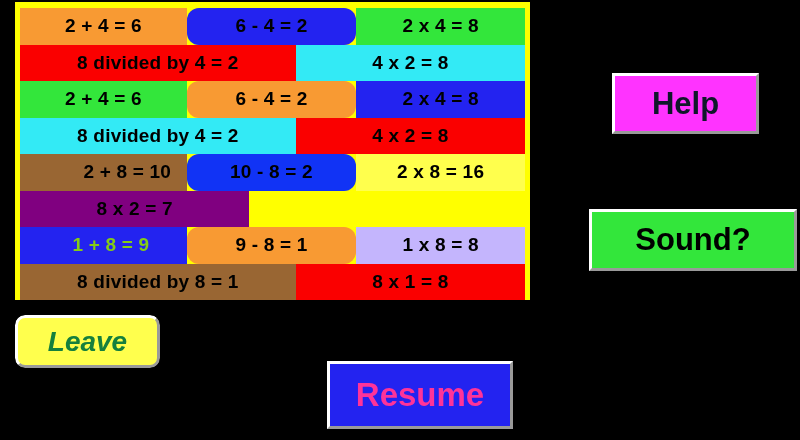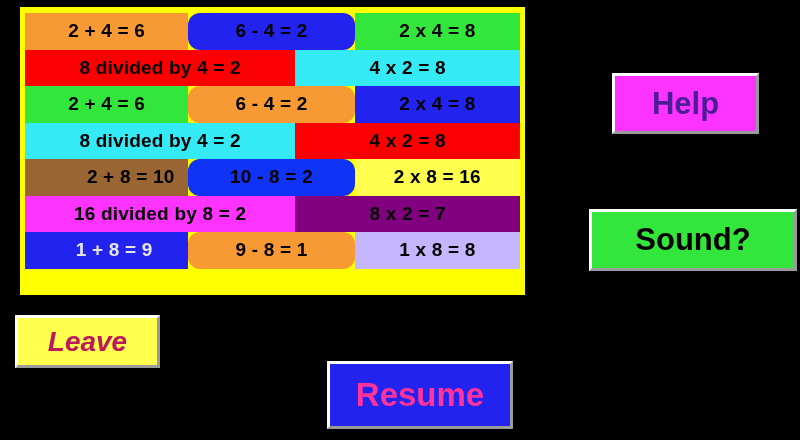--- a/index.html
+++ b/index.html
@@ -17,21 +17,21 @@
   }
 
   
   #fact-table {
     position: absolute;
     left: 14px;
     top: 1px;
     width: 517px;
     height: 300px;
     background: #ffff00;          
-    border: 6px solid #d946ef;
+    border: 1px solid #d946ef;
     box-sizing: border-box;
     padding: 6px 5px 5px 5px;
     text-align: right;
   }
   .fact-row {
     display: flex;
     width: 100%;
     height: 36.5px;
     box-sizing: border-box;
   }
@@ -125,29 +125,32 @@
     <div class="fact-row row-2">
       <div class="fact-cell c1" style="background: rgb(51, 234, 245); color: rgb(0, 0, 0);">8 divided by 4 = 2</div>
       <div class="fact-cell c2" style="background: rgb(250, 0, 0); color: rgb(0, 0, 0);">4 x 2 = 8</div>
     </div>
     <div class="fact-row row-3">
       <div class="fact-cell c1" style="background: rgb(153, 102, 51); color: rgb(0, 0, 0); padding-left: 48px;">2 + 8 = 10</div>
       <div class="fact-cell c2" style="background: rgb(17, 51, 245); color: rgb(0, 0, 0);">10 - 8 = 2</div>
       <div class="fact-cell c3" style="background: rgb(255, 255, 77); color: rgb(0, 0, 0);">2 x 8 = 16</div>
     </div>
     <div class="fact-row row-2">
-      <div class="fact-cell c1" style="background: rgb(255, 51, 255); color: rgb(0, 0, 0);">16 divided by 8 = 2</div>
       <div class="fact-cell c2" style="background: rgb(128, 0, 128); color: rgb(0, 0, 0);">8 x 2 = 7</div>
     </div>
     <div class="fact-row row-3">
-      <div class="fact-cell c1" style="background: rgb(35, 35, 240); color: #e5e5e5; padding-left: 15px;">1 + 8 = 9</div>
+      <div class="fact-cell c1" style="background: rgb(35, 35, 240); color: #84cc16; padding-left: 15px;">1 + 8 = 9</div>
       <div class="fact-cell c2" style="background: rgb(248, 154, 51); color: rgb(0, 0, 0);">9 - 8 = 1</div>
       <div class="fact-cell c3" style="background: #c4b5fd; color: rgb(0, 0, 0);">1 x 8 = 8</div>
     </div>
+    <div class="fact-row row-2">
+      <div class="fact-cell c1" style="background: rgb(153, 102, 51); color: rgb(0, 0, 0);">8 divided by 8 = 1</div>
+      <div class="fact-cell c2" style="background: rgb(250, 0, 0); color: rgb(0, 0, 0);">8 x 1 = 8</div>
+    </div>
   </div>
 
-<div class="btn" id="help-button" style="background: rgb(255, 51, 255); color: #4c1d95;">Help</div>
+<div class="btn" id="help-button" style="background: rgb(255, 51, 255); color: #0f172a;">Help</div>
 
 <div class="btn" id="sound-button" style="background: rgb(51, 230, 59); color: rgb(0, 0, 0);">Sound?</div>
 
-<div class="btn" id="leave-button" style="background: rgb(255, 255, 77); color: #be185d;">Leave</div>
+<div class="btn" id="leave-button" style="background: rgb(255, 255, 77); color: #15803d; border-radius: 10px;">Leave</div>
 
 <div class="btn" id="resume-button" style="background: rgb(35, 35, 240); color: rgb(255, 51, 153);">Resume</div>
 
 </body></html>

